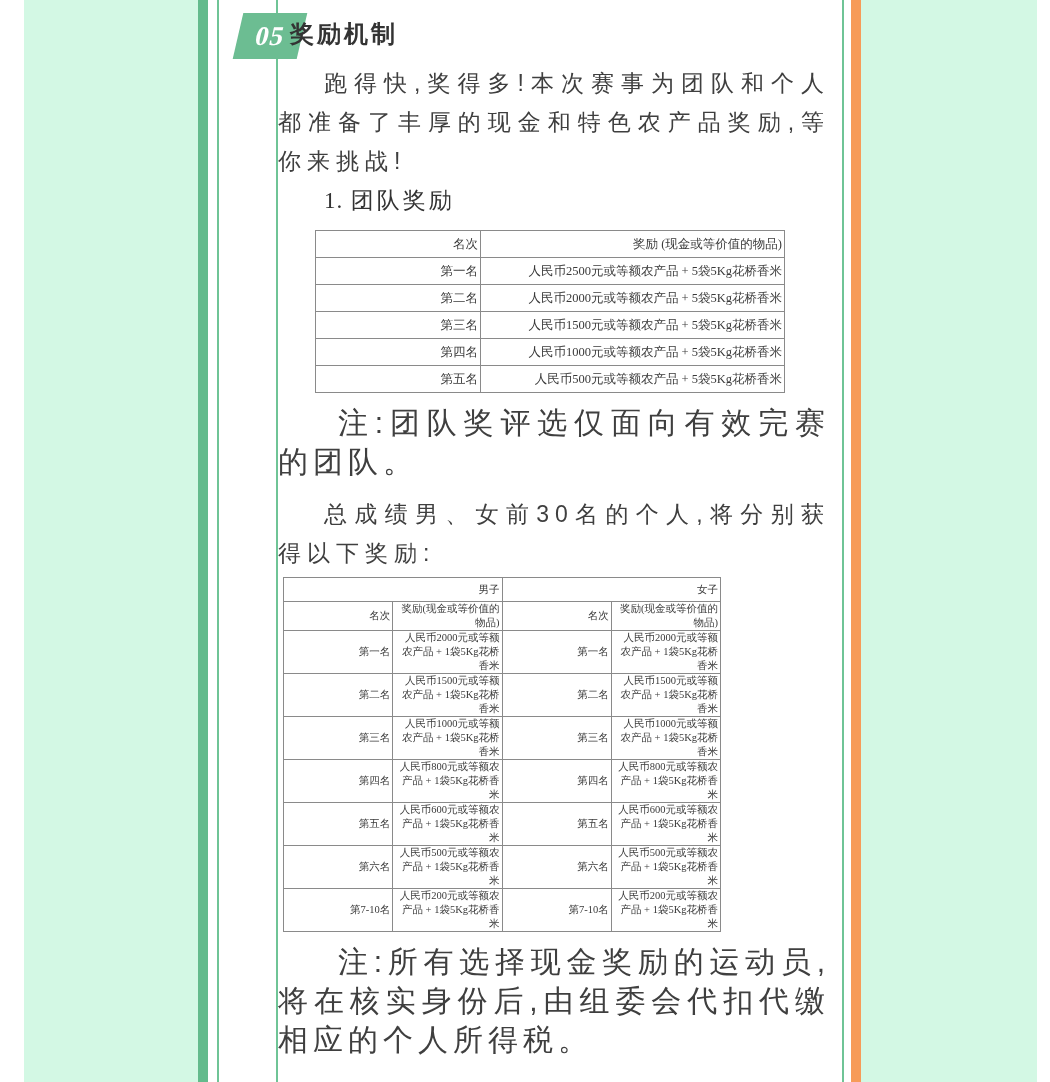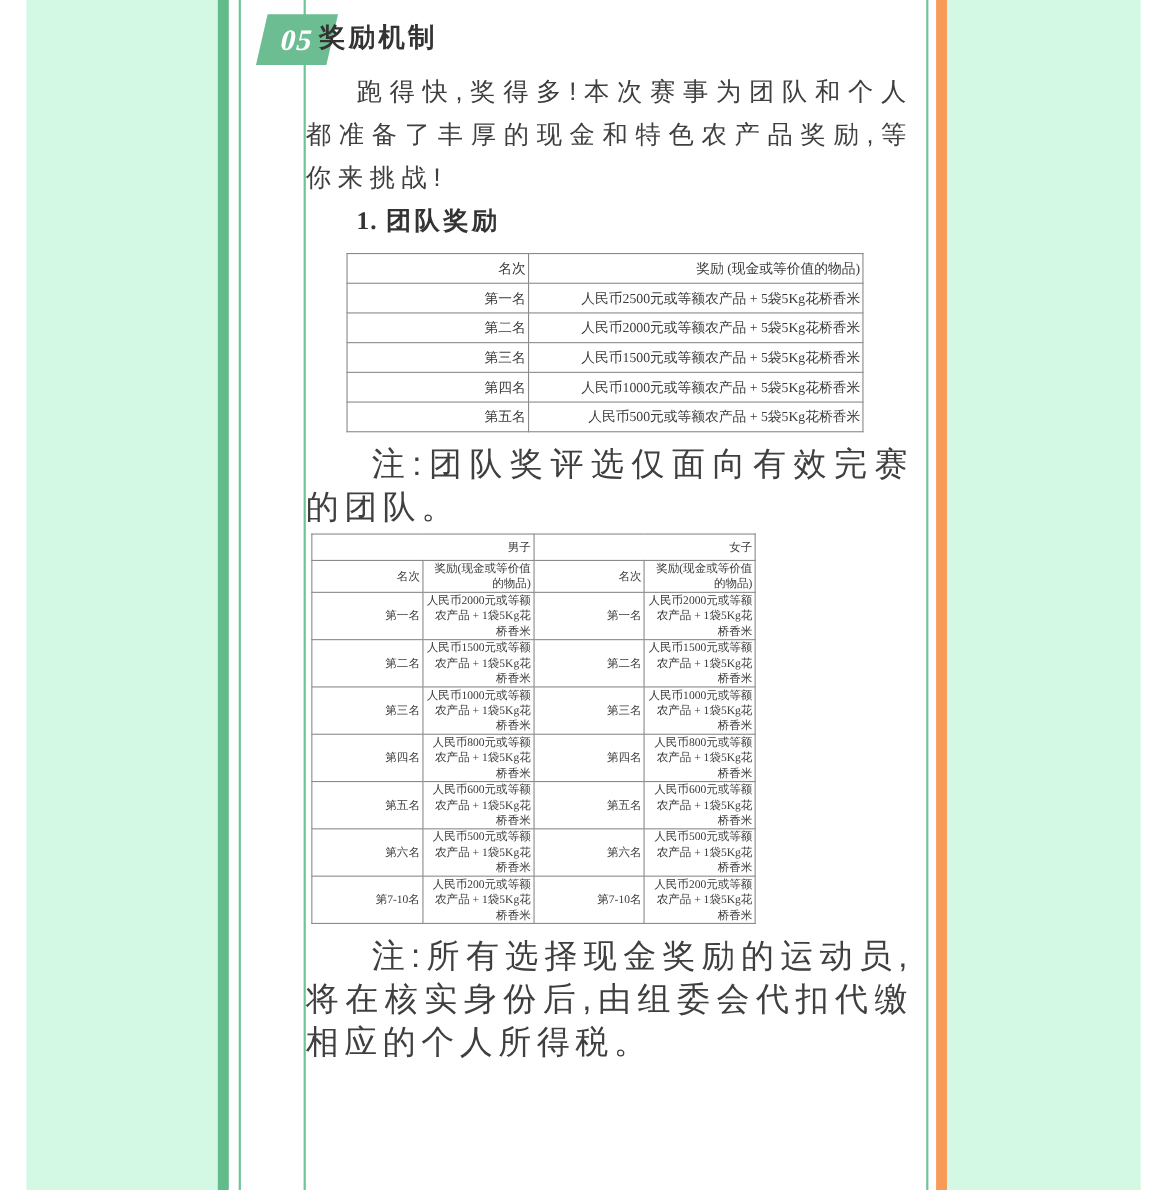--- a/index.html
+++ b/index.html
@@ -26,36 +26,36 @@
   }
 
   
   .content{position:absolute;left:278px;top:0;width:552px;z-index:2;color:#3d3d3d;}
   .sec-title{margin:18px 0 0 12px;font-size:24px;font-weight:700;letter-spacing:3px;color:#333;}
   .para{
     margin:14px 0 0 0;font-size:23px;line-height:39px;letter-spacing:6px;
     text-align:justify;text-indent:2em;color:#3f3f3f;
   }
   .sub-heading{
-    margin:4px 0 0 0;font-size:23px;line-height:30px;font-weight:700;
+    margin:4px 0 0 0;font-size:23px;line-height:30px;font-weight:400;
     letter-spacing:3px;text-indent:2em;color:#333;
   }
   .sub-heading .num{font-family:"Liberation Serif", serif;letter-spacing:1px;}
   .note{
     margin:10px 0 0 0;font-size:30px;line-height:39px;letter-spacing:5px;
     text-align:justify;text-indent:2em;color:#3f3f3f;
   }
 
   
   table{border-collapse:collapse;font-family:"Liberation Serif", serif;color:#3a3a3a;}
   td,th{border:1px solid #8a8a8a;text-align:right;font-weight:400;padding:0 2px;}
   .team-table{margin:14px 0 0 37px;width:470px;table-layout:fixed;font-size:12.5px;}
   .team-table th,.team-table td{height:26px;}
   .team-table .col-rank{width:160px;}
-  .indiv-table{margin:4px 0 0 5px;width:404px;table-layout:fixed;font-size:10.5px;}
+  .indiv-table{margin:4px 0 0 5px;width:438px;table-layout:fixed;font-size:10.5px;}
   .indiv-table th,.indiv-table td{height:23px;}
   .indiv-table .c1{width:76px;}
   .indiv-table .c2{width:169px;}
   .indiv-table .c3{width:84px;}
   .indiv-table .c4{width:171px;}
 </style>
 </head>
 <body>
 
 <div class="panel-mint-left"></div>
@@ -104,20 +104,21 @@
       <tr>
         <td>第五名</td>
         <td>人民币500元或等额农产品 + 5袋5Kg花桥香米</td>
       </tr>
     </tbody>
   </table>
 
   <p class="note">注:团队奖评选仅面向有效完赛的团队。</p>
 
 
+  <p class="para">总成绩男、女前30名的个人,将分别获得以下奖励:</p>
 
   <table class="indiv-table">
     <tbody>
       <tr>
         <th colspan="2">男子</th>
         <th colspan="2">女子</th>
       </tr>
       <tr>
         <th class="c1">名次</th>
         <th class="c2">奖励(现金或等价值的物品)</th>

